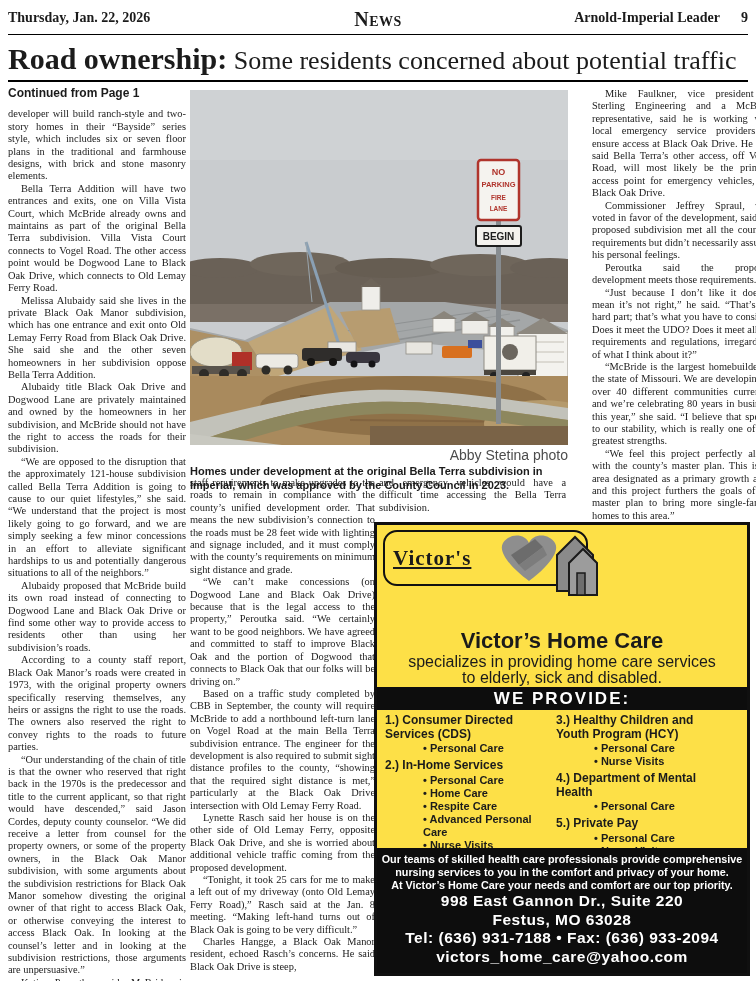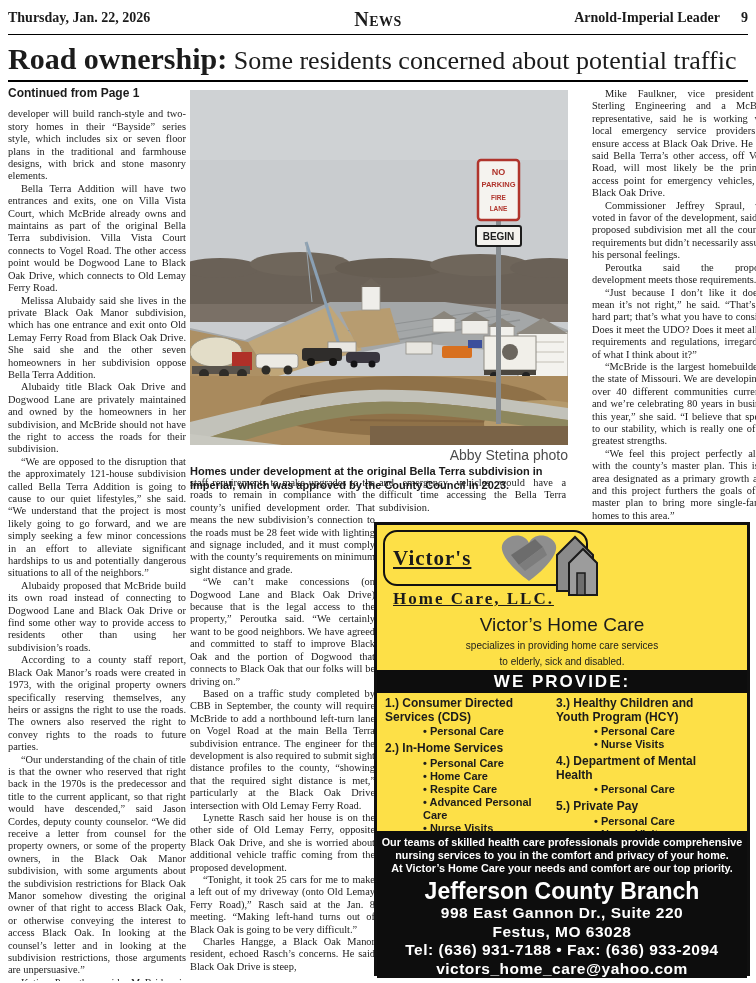--- a/index.html
+++ b/index.html
@@ -44,22 +44,22 @@
             display:flex;align-items:center;padding-left:8px;box-sizing:border-box;}
   .logo-victors{font-family:"Liberation Serif", serif;font-weight:bold;font-size:21px;
                 letter-spacing:1px;text-decoration:underline;}
   .logo-homecare{font-family:"Liberation Serif", serif;font-weight:bold;font-size:17px;
                  letter-spacing:2px;text-decoration:underline;margin:3px 0 0 10px;}
   .logo-art{position:absolute;left:96px;top:0px;}
   .ad-services{flex:1;background:#0d0d0d;color:#fff;text-align:center;padding-top:8px;}
   .svc-big{font-weight:bold;font-size:22px;line-height:24px;}
   .svc-small{font-weight:bold;font-size:14.5px;line-height:17px;margin-top:3px;}
   .ad-tagline{height:60px;text-align:center;padding-top:2px;}
-  .tag-title{font-weight:normal;font-size:19px;line-height:27px;}
-  .tag-sub{font-size:10px;line-height:16px;}
+  .tag-title{font-weight:bold;font-size:22px;line-height:27px;}
+  .tag-sub{font-size:16px;line-height:16px;}
   .ad-bar{height:23px;background:#0d0d0d;color:#fff;text-align:center;font-weight:bold;
           font-size:17px;line-height:23px;letter-spacing:2px;}
   .ad-provide{height:138px;display:flex;padding:4px 20px 0 8px;box-sizing:border-box;}
   .pv-col{width:50%;}
   .pv-group{margin-bottom:4px;}
   .pv-head{font-weight:bold;font-size:12px;line-height:13.5px;}
   .pv-items{margin:1px 0 0 0;padding:0 0 0 38px;list-style:none;font-weight:bold;
             font-size:11px;line-height:13px;}
   .ad-bottom{flex:1;background:#0d0d0d;color:#fff;text-align:center;padding-top:5px;}
   .adb-intro{font-weight:bold;font-size:10.8px;line-height:13px;}
@@ -229,21 +229,20 @@
         <p class="bp flush">and emergency vehicles would have a difficult time accessing the Bella Terra subdivision.</p>
       </div>
   </div>
 
   <div class="ad">
     <div class="ad-top">
       <div class="ad-logo">
         <div class="logo-box">
           <span class="logo-victors">Victor's</span>
         </div>
-        <div class="logo-homecare">Home Care, LLC.</div>
         <svg class="logo-art" width="128" height="72" viewBox="0 0 128 72">
           <g>
             <path d="M30,18 C36,8 52,8 56,18 C60,8 76,8 82,18 C88,28 70,46 56,56 C42,46 24,28 30,18 Z" fill="#8e8e8e"></path>
             <path d="M38,30 L62,14 L70,22 L46,40 Z" fill="#6c6c6c"></path>
             <path d="M46,40 L70,22 L74,30 L52,46 Z" fill="#7c7c7c"></path>
           </g>
           <g>
             <polygon points="84,30 102,12 120,30 120,66 84,66" fill="#8a8a8a" stroke="#1a1a1a" stroke-width="2"></polygon>
             <polygon points="96,38 110,24 124,38 124,70 96,70" fill="#9c9c9c" stroke="#1a1a1a" stroke-width="2"></polygon>
             <rect x="104" y="48" width="8" height="22" fill="#6e6e6e" stroke="#1a1a1a" stroke-width="1.5"></rect>
@@ -296,21 +295,20 @@
               <li>• Personal Care</li>
               <li>• Nurse Visits</li>
             </ul>
           </div>
         </div>
     </div>
     <div class="ad-bottom">
       <div class="adb-intro">Our teams of skilled health care professionals provide comprehensive</div>
       <div class="adb-intro">nursing services to you in the comfort and privacy of your home.</div>
       <div class="adb-intro">At Victor’s Home Care your needs and comfort are our top priority.</div>
-      <div class="adb-branch">Jefferson County Branch</div>
       <div class="adb-line">998 East Gannon Dr., Suite 220</div>
       <div class="adb-line">Festus, MO  63028</div>
       <div class="adb-line">Tel: (636) 931-7188 • Fax: (636) 933-2094</div>
       <div class="adb-line">victors_home_care@yahoo.com</div>
     </div>
   </div>
 
 </div>
 
 </body></html>

